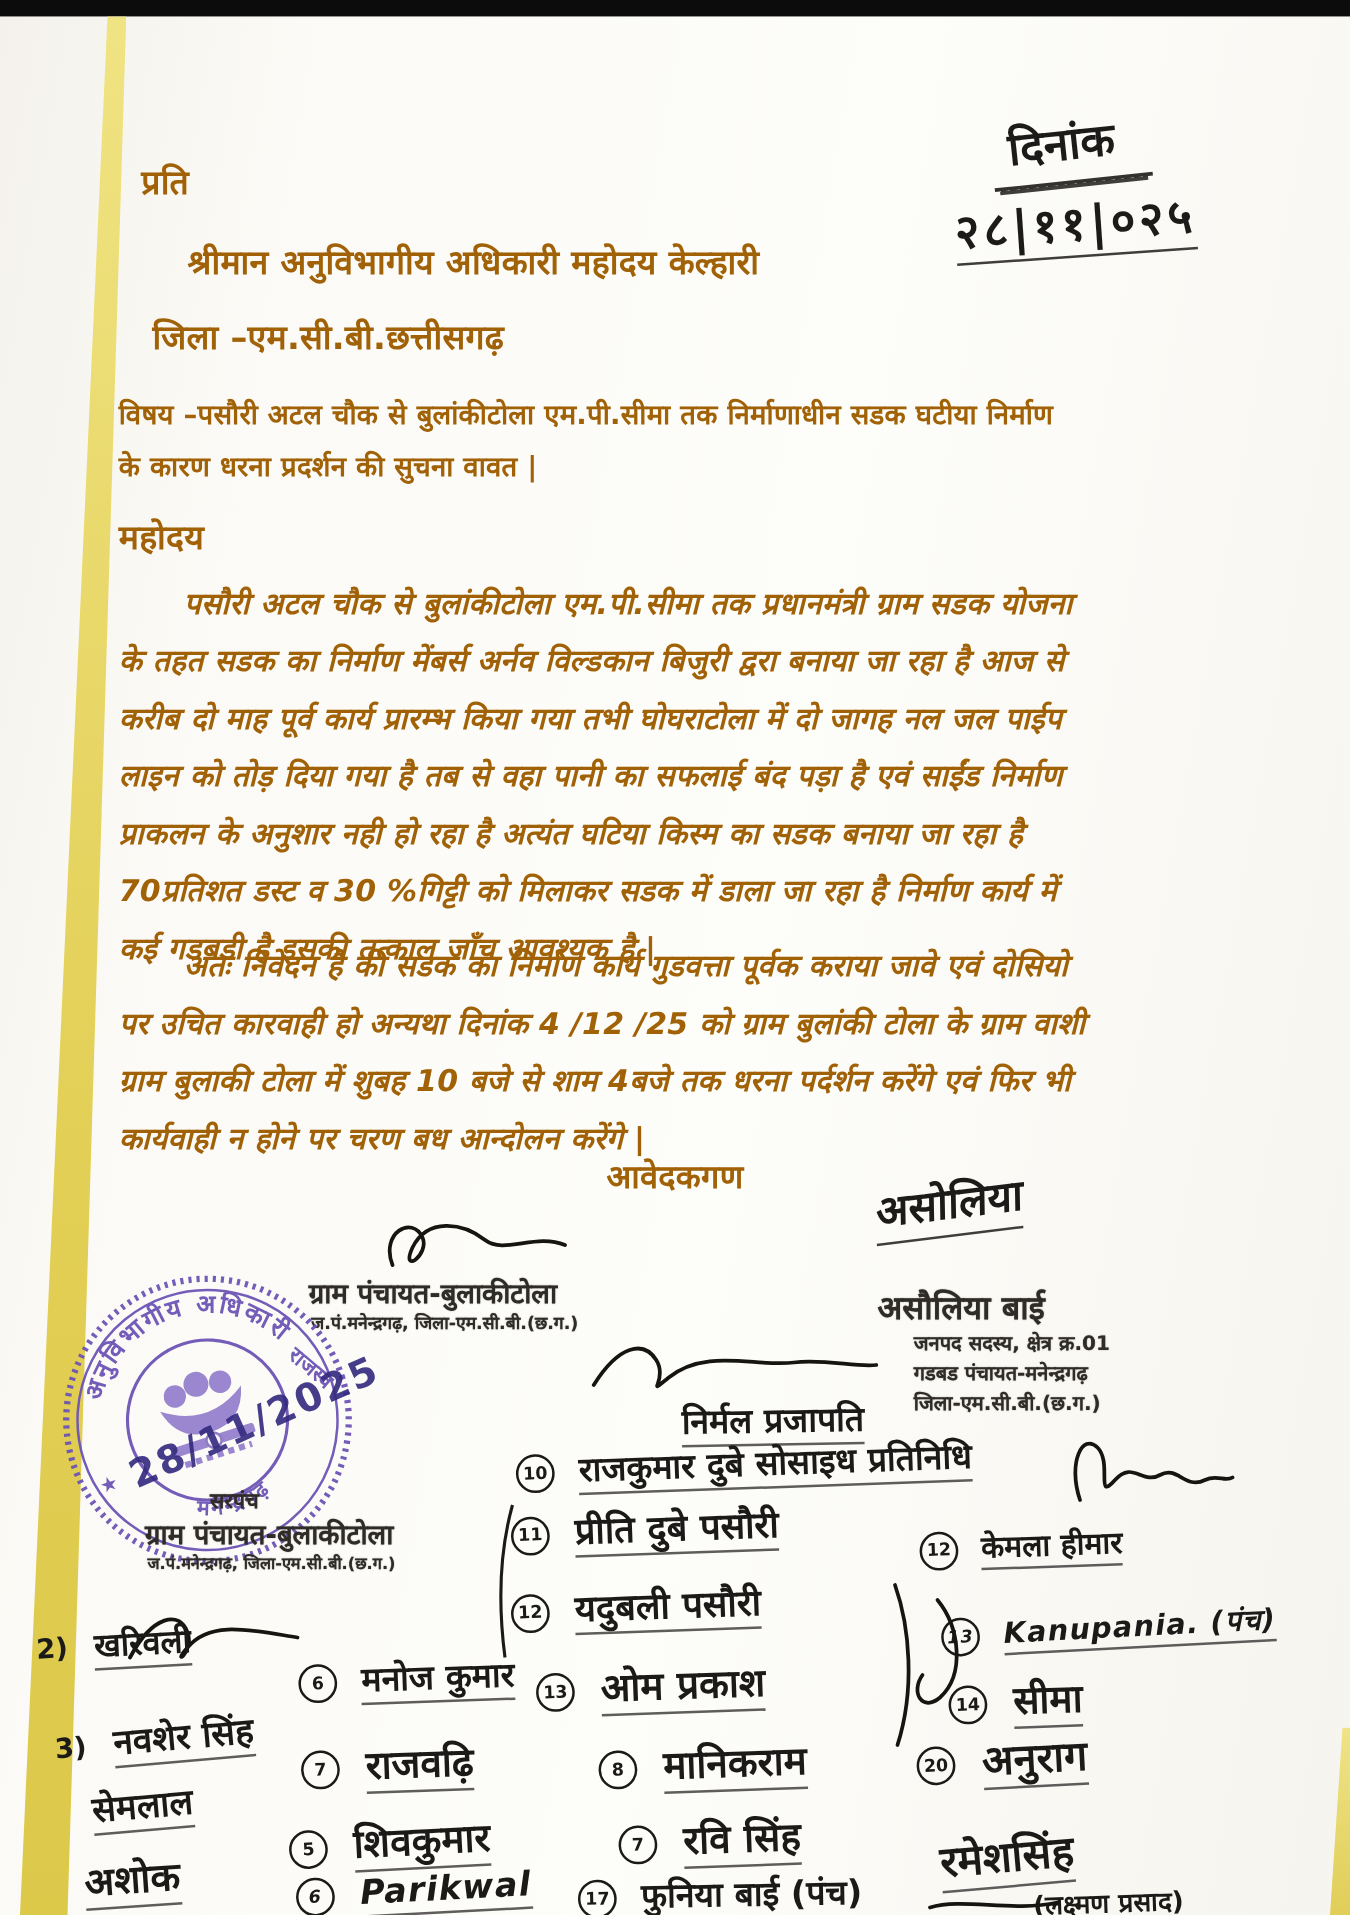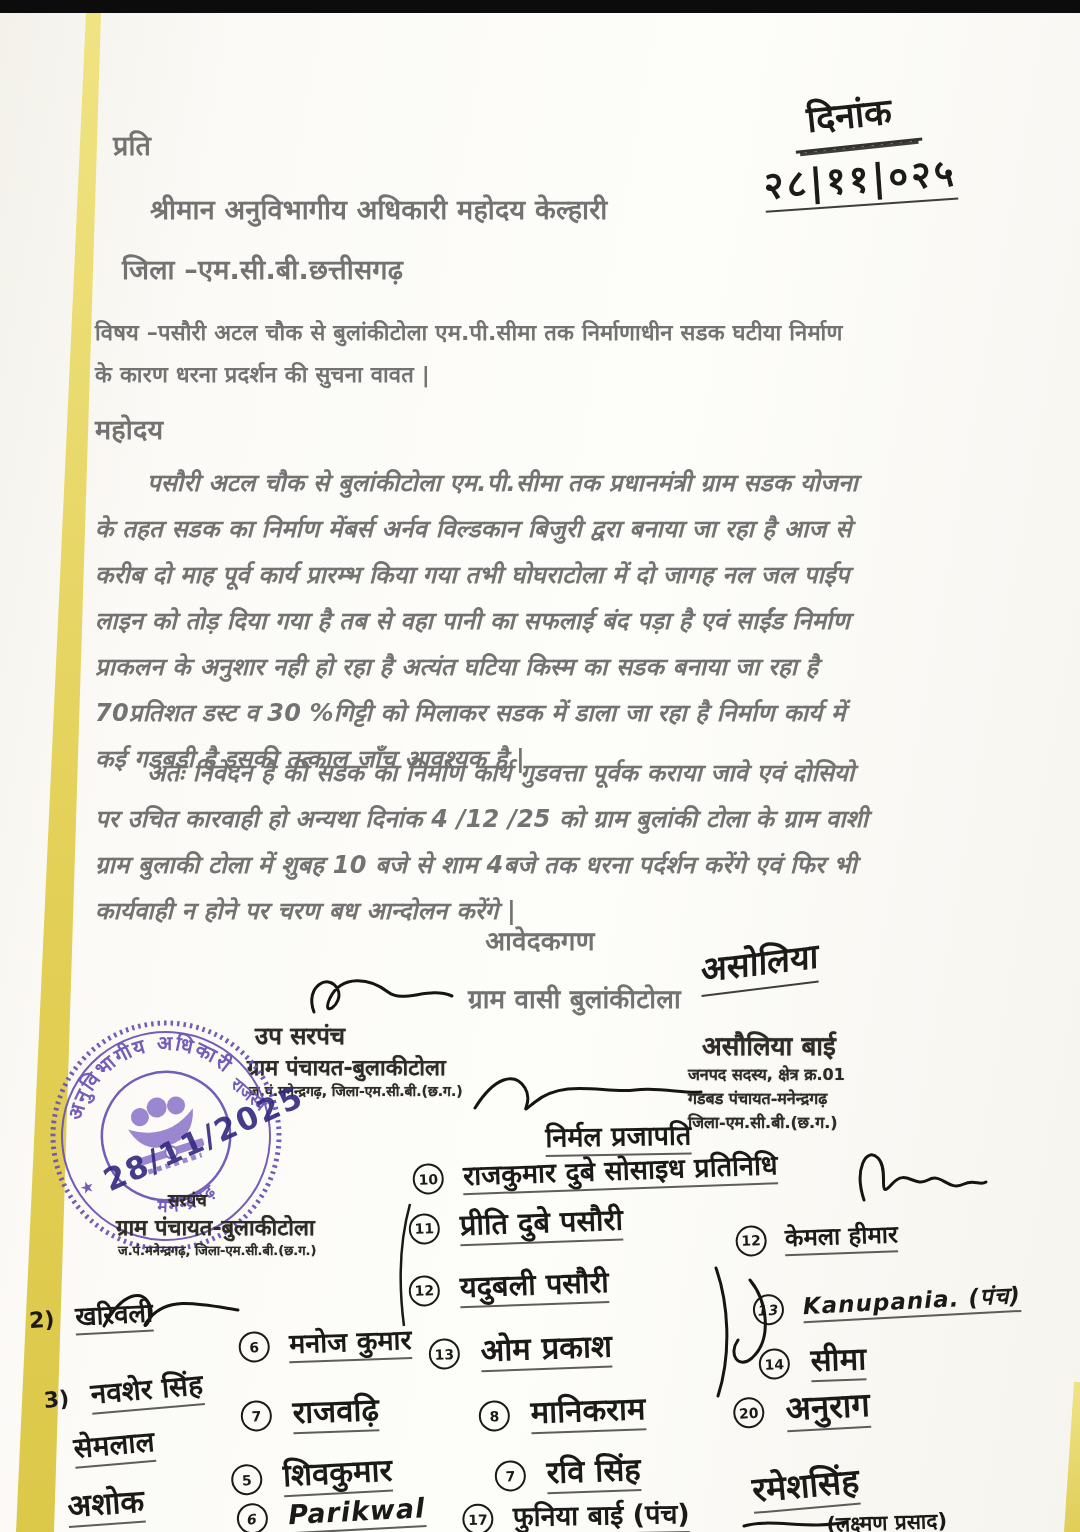--- a/index.html
+++ b/index.html
@@ -8,21 +8,21 @@
   .paper{position:absolute;left:0;top:13px;right:0;bottom:0;
          background:linear-gradient(100deg,#f3f1ea 0%,#fbfaf6 18%,#fdfdfa 55%,#f6f4ee 100%);}
   .band-top{position:absolute;top:0;left:0;right:0;height:13px;background:#0c0c0c;}
   .yellow-edge{position:absolute;left:0;top:13px;width:120px;height:1519px;
          background:linear-gradient(180deg,#f0e382,#e2cf55 60%,#dcc94a);
          clip-path:polygon(86px 0,101px 0,54px 1519px,16px 1519px);}
   .yellow-sliver{position:absolute;right:0;bottom:0;width:20px;height:150px;
          background:linear-gradient(180deg,#efe387,#e0ce58);
          clip-path:polygon(14px 0,20px 0,20px 150px,4px 150px);}
 
-  .typed{position:absolute;color:#737373;font-weight:700;letter-spacing:.2px;}
+  .typed{position:absolute;color:#a16207;font-weight:700;letter-spacing:.2px;}
   .para{line-height:1.92;text-align:left;}
   .indent{text-indent:52px;font-style:italic;}
   .center{left:0;width:1080px;text-align:center;}
 
   .hw{position:absolute;color:#1d1b1a;font-weight:600;white-space:nowrap;transform-origin:left top;}
   .hw .inner{display:inline-block;transform:skewX(-6deg);}
   .ul{border-bottom:2.5px solid rgba(30,28,26,.85);padding-bottom:3px;}
   .ul2{border-bottom:3px solid rgba(30,28,26,.9);box-shadow:0 7px 0 -4px rgba(30,28,26,.85);padding-bottom:4px;}
 
   .sig{position:absolute;white-space:nowrap;color:#1c1a19;font-weight:600;transform-origin:left top;}
@@ -31,21 +31,21 @@
             font-size:14px;font-weight:700;margin-right:10px;vertical-align:middle;}
   .sig .num.plain{border:none;width:auto;height:auto;font-size:22px;margin-right:12px;}
   .sig .num:empty{display:none;}
   .sig .name{border-bottom:2px solid rgba(28,26,25,.7);padding-bottom:2px;}
   .sig.nold .name{border-bottom:none;}
   .latin{font-style:italic;letter-spacing:1px;}
 
   .stampblk{position:absolute;color:#2f2c28;font-weight:700;text-shadow:0 0 1px rgba(45,42,38,.55);}
   .stampblk .t1{font-size:24px;}
   .stampblk .t2{font-size:22px;}
-  .stampblk .t3{font-size:14px;font-weight:700;}
+  .stampblk .t3{font-size:14px;font-weight:700;margin-left:43px;}
   .janpad .t1{font-size:26px;}
   .janpad .t3{font-size:16px;line-height:1.5;}
 
   .seal{position:absolute;left:46px;top:1016px;width:240px;height:240px;opacity:.95;}
   .seal-date{position:absolute;left:96px;top:1120px;color:#33297f;font-size:31px;font-weight:700;
              transform:rotate(-24deg);letter-spacing:2px;opacity:.9;}
   .scrawl{position:absolute;}
 </style>
 </head>
 <body>
@@ -69,27 +69,25 @@
 
   <div class="typed para" style="left:95px;top:312px;width:772px;font-size:22px;">विषय –पसौरी अटल चौक से बुलांकीटोला एम.पी.सीमा तक निर्माणाधीन  सडक घटीया निर्माण के कारण धरना प्रदर्शन की सुचना वावत |</div>
 
   <div class="typed" style="left:95px;top:410px;font-size:27px;">महोदय</div>
 
   <div class="typed para indent" style="left:95px;top:460px;width:782px;font-size:24px;">पसौरी अटल चौक से बुलांकीटोला एम.पी.सीमा तक प्रधानमंत्री ग्राम सडक योजना के तहत सडक का निर्माण मेंबर्स अर्नव विल्डकान बिजुरी द्वरा बनाया जा रहा है आज से करीब दो माह पूर्व कार्य प्रारम्भ किया गया तभी घोघराटोला में दो जागह नल जल पाईप लाइन को तोड़ दिया गया है तब से वहा पानी का सफलाई बंद पड़ा है एवं साईंड निर्माण प्राकलन के अनुशार नही हो रहा है अत्यंत घटिया किस्म का सडक बनाया जा रहा है 70प्रतिशत डस्ट व 30 %गिट्टी को मिलाकर सडक में डाला जा रहा है निर्माण कार्य में कई गडबडी है इसकी तत्काल जाँच आवश्यक है |</div>
 
   <div class="typed para indent" style="left:95px;top:750px;width:790px;font-size:24px;">अतः निवेदन है की सडक का निर्माण कार्य गुडवत्ता पूर्वक कराया जावे एवं  दोसियो पर उचित कारवाही हो अन्यथा दिनांक 4 /12 /25 को ग्राम बुलांकी टोला के ग्राम वाशी ग्राम बुलाकी टोला में शुबह 10 बजे से शाम 4बजे तक धरना पर्दर्शन करेंगे एवं फिर भी कार्यवाही न होने पर चरण बध आन्दोलन करेंगे |</div>
 
   <div class="typed center" style="top:922px;font-size:26px;">आवेदकगण</div>
-  <div class="typed" style="left:468px;top:980px;font-size:26px;">ग्राम वासी बुलांकीटोला</div>
 
   <svg class="scrawl" style="left:300px;top:968px;" width="160" height="60" viewBox="0 0 160 60">
     <path d="M14,44 C4,18 30,4 38,22 C44,36 20,52 30,30 C42,6 70,10 88,24 C104,36 128,18 152,28" stroke="#17150f" stroke-width="3" fill="none" stroke-linecap="round"></path>
   </svg>
   <div class="stampblk" style="left:255px;top:1018px;">
-    <div class="t1">उप सरपंच</div>
     <div class="t2" style="margin-left:-8px;">ग्राम पंचायत-बुलाकीटोला</div>
     <div class="t3" style="margin-left:-6px;">ज.पं.मनेन्द्रगढ़, जिला-एम.सी.बी.(छ.ग.)</div>
   </div>
 
   <div class="hw" style="left:698px;top:946px;font-size:34px;transform:rotate(-7deg);">
     <span class="inner ul">असोलिया</span>
   </div>
   <div class="stampblk janpad" style="left:688px;top:996px;">
     <div class="t1" style="margin-left:14px;margin-top:31px;">असौलिया बाई</div>
     <div class="t3">जनपद सदस्य, क्षेत्र क्र.01</div>

